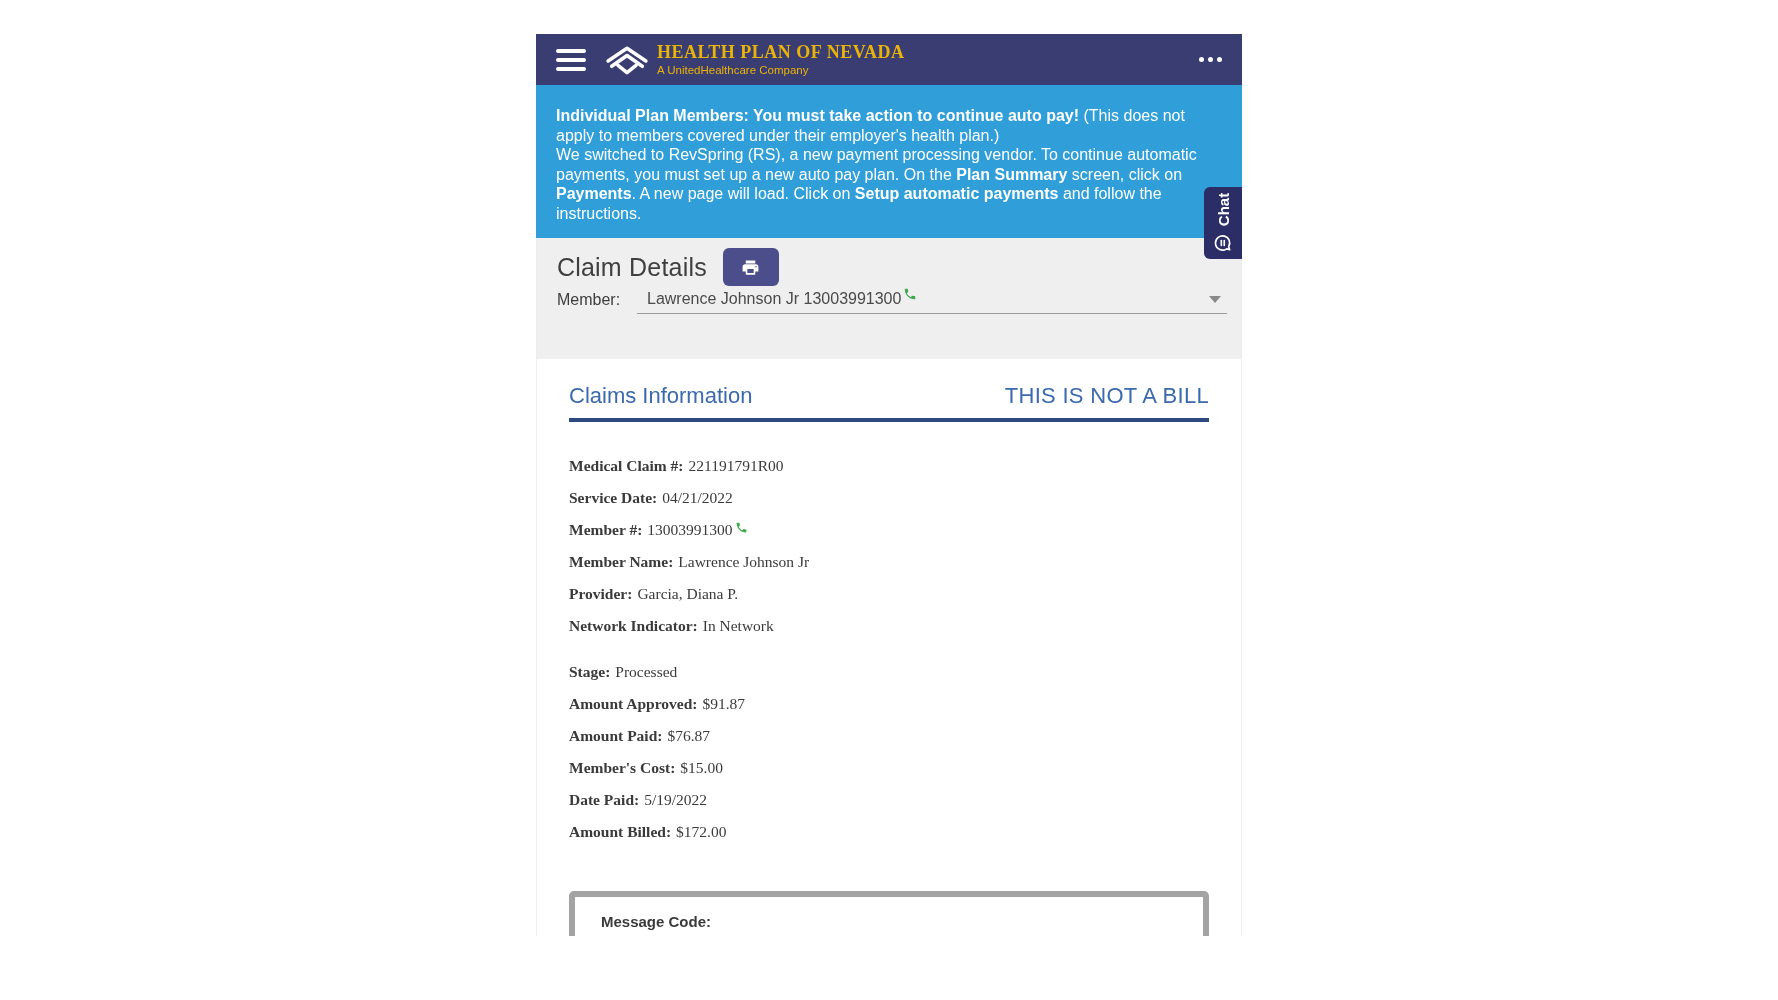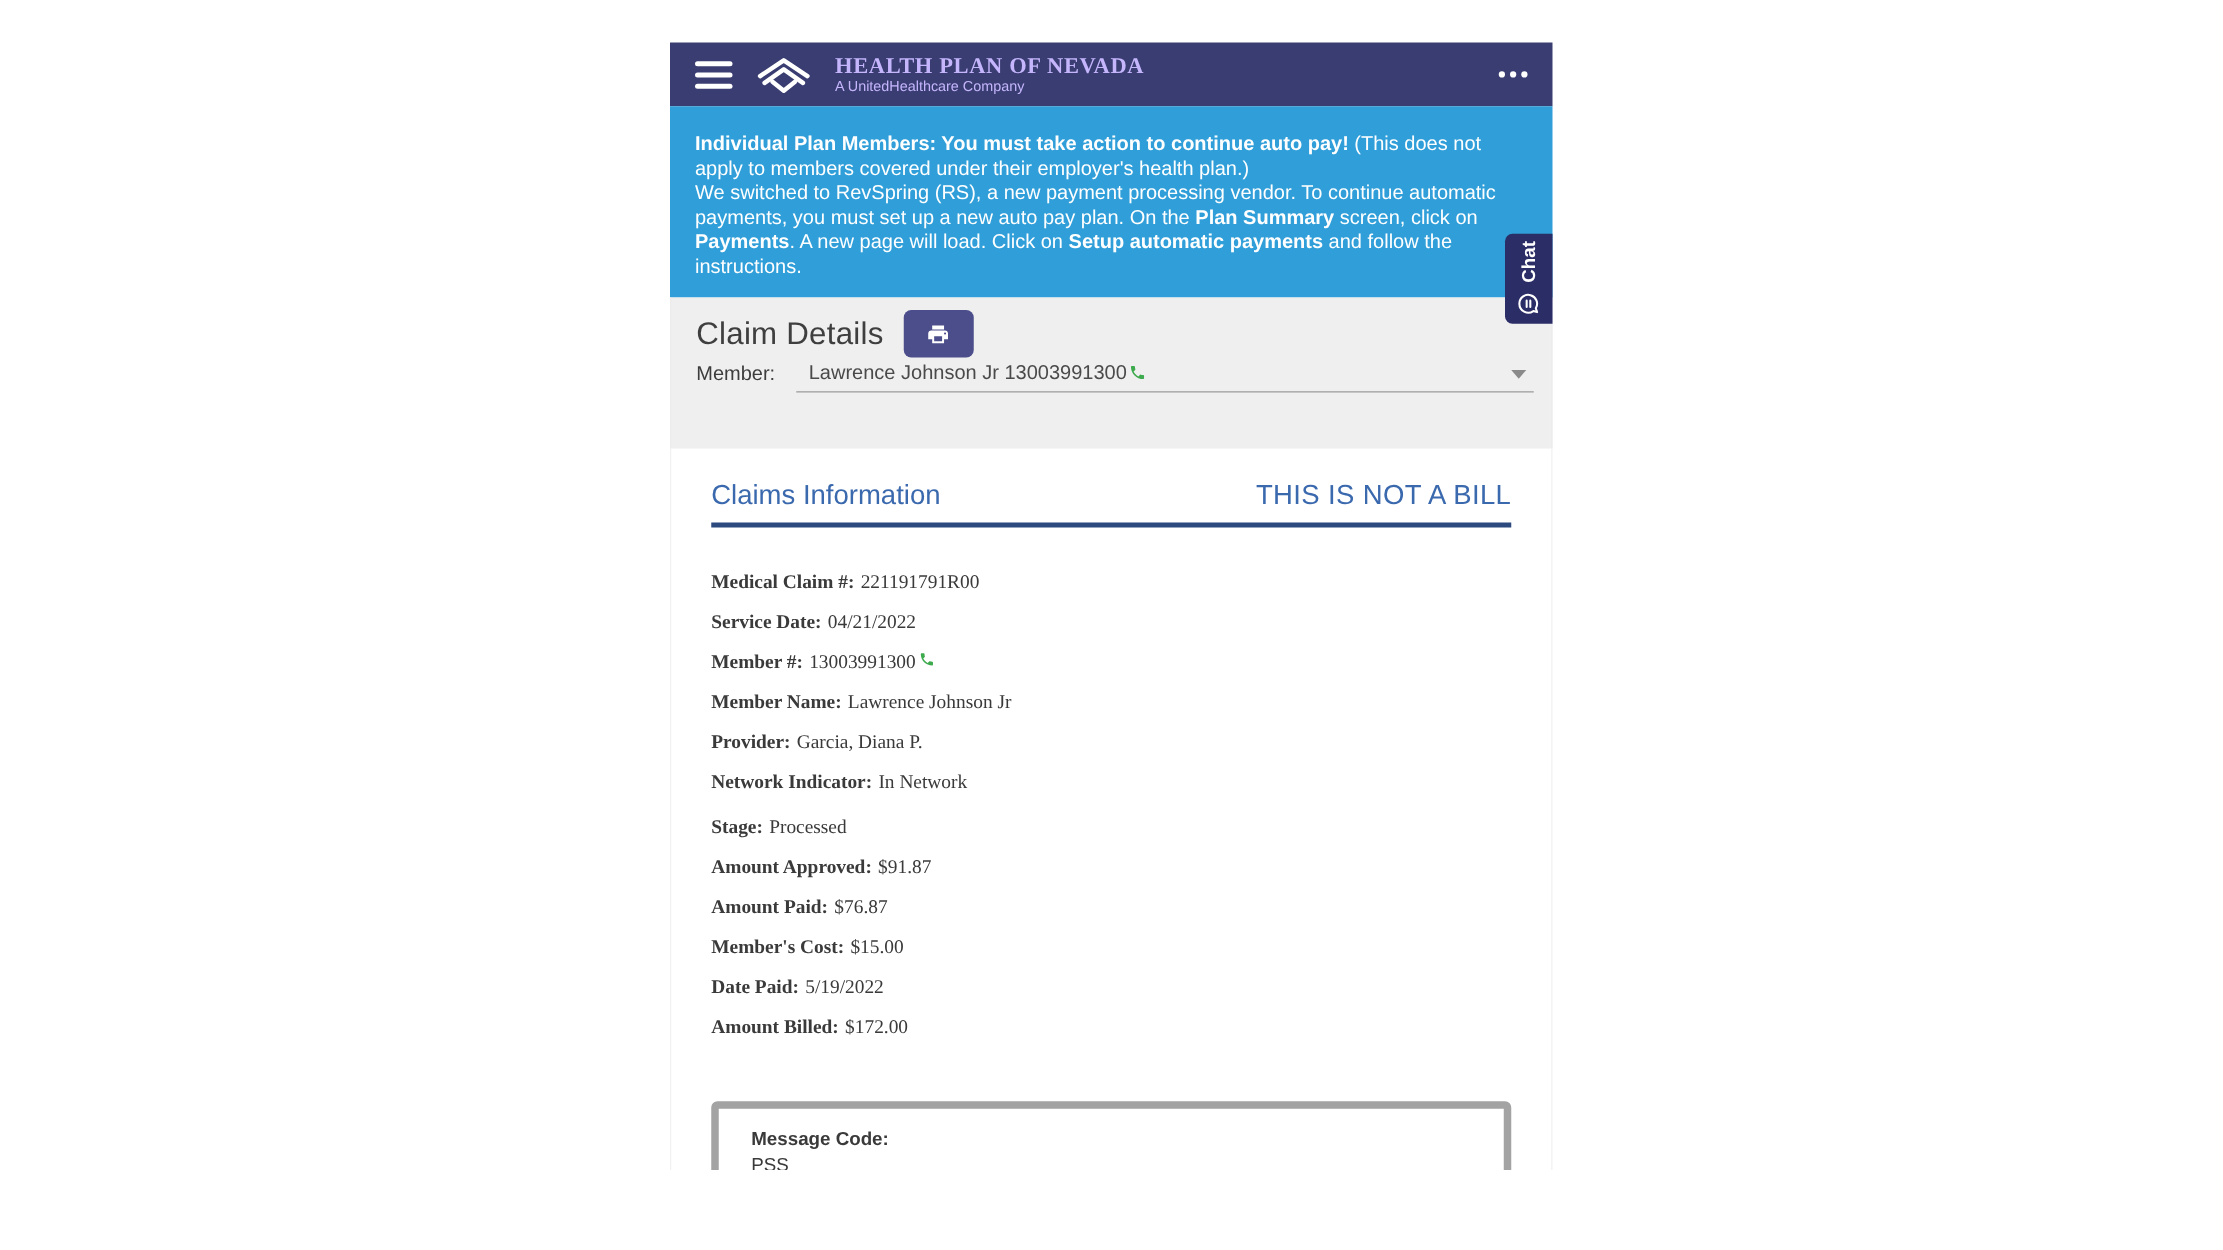--- a/index.html
+++ b/index.html
@@ -16,21 +16,21 @@
   *{box-sizing:border-box;margin:0;padding:0;}
   body{font-family:"Liberation Sans","DejaVu Sans",sans-serif;background:#fff;}
   .page{width:1778px;height:1000px;background:#fff;overflow:hidden;position:relative;}
   .content{width:706px;margin:34px auto 0 auto;position:relative;}
 
   
   .appbar{height:51px;background:var(--header-bar);display:flex;align-items:center;padding:0 18px 0 20px;}
   .hamburger{width:30px;display:flex;flex-direction:column;gap:5px;cursor:pointer;}
   .hamburger span{display:block;height:4px;border-radius:2px;background:#fff;}
   .brandmark{margin-left:16px;flex:none;}
-  .brandtext{margin-left:16px;color:#c4b5fd;line-height:1.05;}
+  .brandtext{margin-left:5px;color:#eab308;line-height:1.05;}
   .brandtext .t1{font-family:"Liberation Serif","DejaVu Serif",serif;font-size:18px;letter-spacing:.5px;font-weight:700;}
   .brandtext .t2{font-size:11.5px;margin-top:2px;font-weight:400;}
   .spacer{flex:1;}
   .dots{display:flex;gap:4px;cursor:pointer;padding:6px 2px;}
   .dots i{width:5px;height:5px;border-radius:50%;background:#fff;}
 
   
   .banner{height:153px;background:var(--banner);color:#fff;padding:21px 26px 0 20px;overflow:hidden;}
   .banner p{font-size:16px;line-height:19.5px;}
   .banner .b{font-weight:700;}
@@ -45,35 +45,35 @@
   
   .claimbar{height:121px;background:var(--gray-panel);padding:10px 0 0 20px;border-left:1px solid #ececec;border-right:1px solid #ececec;}
   .titlerow{display:flex;align-items:center;}
   .claim-title{font-size:25px;color:#3f3f3f;letter-spacing:.2px;}
   .print-btn{margin-left:16px;width:56px;height:38px;background:var(--print-button);border:none;border-radius:6px;
     display:flex;align-items:center;justify-content:center;cursor:pointer;}
   .memberrow{display:flex;align-items:flex-end;margin-top:4px;font-size:16px;}
   .memberrow .mlabel{flex:none;width:80px;color:#3d3d3d;padding-bottom:5px;}
   .mselect{flex:1;margin-right:14px;border-bottom:1px solid #9b9b9b;display:flex;align-items:center;
     justify-content:space-between;padding:0 6px 5px 10px;cursor:pointer;}
-  .mselect .mval{color:#4a4a4a;display:flex;align-items:flex-end;}
+  .mselect .mval{color:#4a4a4a;display:flex;align-items:flex-start;}
   .caret{width:0;height:0;border-left:6px solid transparent;border-right:6px solid transparent;border-top:7px solid #8a8a8a;}
   .effrow{margin-top:13px;font-size:16px;color:#2e2e2e;}
   .effrow .evalue{margin-left:22px;}
 
   
   .card{height:577px;background:#fff;padding:24px 32px 0 32px;overflow:hidden;
     border-left:1px solid #f1f1f1;border-right:1px solid #f1f1f1;}
   .card-head{display:flex;align-items:baseline;justify-content:space-between;}
   .sec-title{color:var(--section-heading);font-size:22px;font-weight:400;}
   .notbill{color:var(--section-heading);font-size:22px;font-weight:400;letter-spacing:.3px;}
   .rule{height:4px;background:var(--rule);margin-top:9px;}
   .fields{margin-top:34px;font-family:Liberation Serif, serif;}
   .frow{font-size:15.5px;color:var(--text-dark);line-height:20px;margin-bottom:12px;display:flex;align-items:center;}
-  .frow.gap{margin-top:16px;}
+  .frow.gap{margin-top:26px;}
   .flabel{font-weight:700;margin-right:5px;}
   .phone-ic{margin-left:2px;position:relative;top:-3px;}
 
   .msgbox{margin-top:49px;border:6px solid #a3a3a3;border-radius:5px;height:80px;padding:16px 0 0 26px;}
   .msgbox .ml{font-weight:700;font-size:15px;color:var(--text-dark);}
   .msgbox .mv{font-size:15px;color:var(--text-dark);margin-top:4px;}
 </style>
 </head>
 <body>
 

